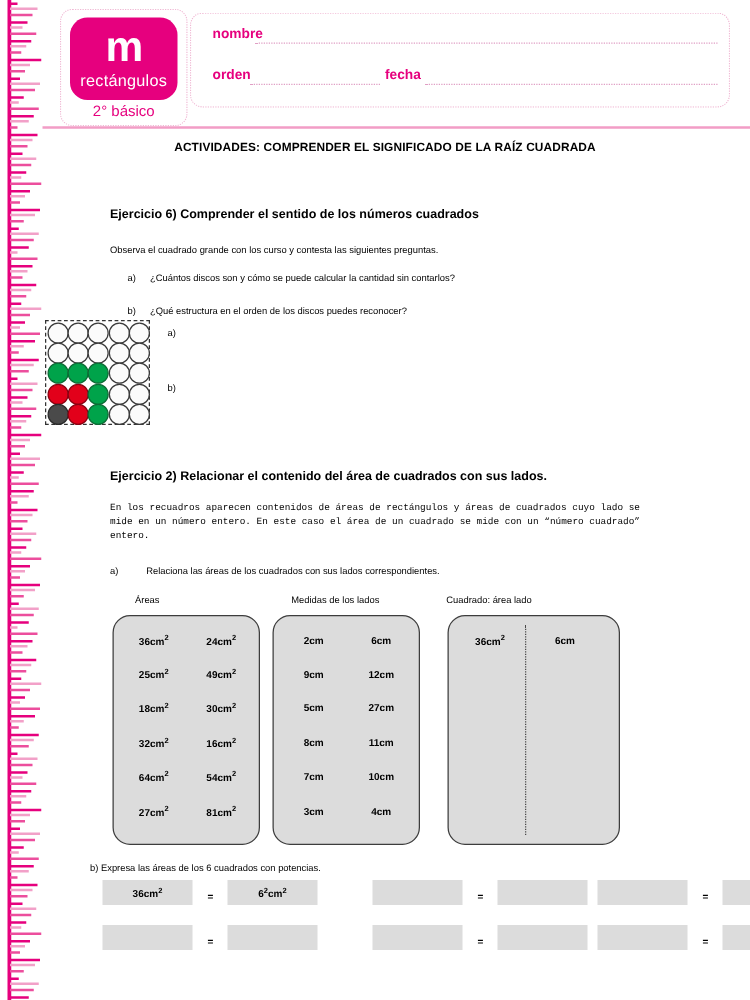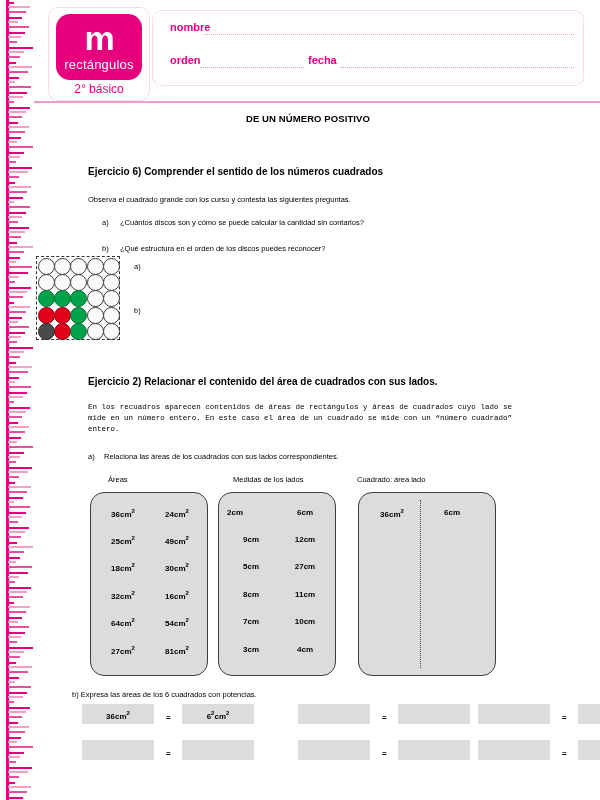--- a/index.html
+++ b/index.html
@@ -410,21 +410,21 @@
 
   <div class="field-label" style="left:136px; top:54px;">orden</div>
   <div class="field-rule" style="left:166px; top:67px; width:104px;"></div>
 
   <div class="field-label" style="left:274px; top:54px;">fecha</div>
   <div class="field-rule" style="left:306px; top:67px; width:234px;"></div>
 </div>
 <div id="underline-pink"></div>
 
 <div id="sheet-title">
-  <div>DE UN NÚMERO POSITIVO</div>
+  <div>ACTIVIDADES: COMPRENDER EL SIGNIFICADO DE LA RAÍZ CUADRADA</div>
 </div>
 
 <div class="exercise-heading" style="left:88px; top:166px;">Ejercicio 6) Comprender el sentido de los números cuadrados</div>
 
 <div class="body-text" style="left:88px; top:194px; width:420px;">Observa el cuadrado grande con los curso y contesta las siguientes preguntas.</div>
 
 <div class="item-letter" style="left:102px; top:218px;">a)</div>
 <div class="item-text" style="left:120px; top:218px; width:400px;">¿Cuántos discos son y cómo se puede calcular la cantidad sin contarlos?</div>
 
 <div class="item-letter" style="left:102px; top:244px;">b)</div>
@@ -459,21 +459,21 @@
   </div>
 
 <div class="grid-side-label" style="left:134px; top:262px;">a)</div>
 <div class="grid-side-label" style="left:134px; top:306px;">b)</div>
 
 <div class="exercise-heading" style="left:88px; top:376px;">Ejercicio 2) Relacionar el contenido del área de cuadrados con sus lados.</div>
 
 <div class="body-text" style="left:88px; top:402px; width:424px; text-align:justify;font-family:Liberation Mono, monospace;">En los recuadros aparecen contenidos de áreas de rectángulos y áreas de cuadrados cuyo lado se mide en un número entero. En este caso el área de un cuadrado se mide con un “número cuadrado” entero.</div>
 
 <div class="item-letter" style="left:88px; top:452px;">a)</div>
-<div class="item-text" style="left:104px; top:452px; width:400px;">Relaciona las áreas de los cuadrados con sus lados correspondientes.</div>
+<div class="item-text" style="left:92px; top:452px; width:400px;padding-left:25px;">Relaciona las áreas de los cuadrados con sus lados correspondientes.</div>
 
 <div class="col-head" style="left:108px; top:475px;">Áreas</div>
 <div class="col-head" style="left:233px; top:475px;">Medidas de los lados</div>
 <div class="col-head" style="left:357px; top:475px;">Cuadrado: área     lado</div>
 
 <div class="value-box" style="left:90px; top:492px; width:118px; height:184px;"></div>
 <div class="value-box" style="left:218px; top:492px; width:118px; height:184px;"></div>
 <div class="value-box" style="left:358px; top:492px; width:138px; height:184px;"></div>
 <div id="divider-dotted" style="left:420px; top:500px; height:168px;"></div>
 
@@ -483,21 +483,21 @@
     <div class="value-cell" style="left: 96px; top: 562px; width: 54px;">18cm<sup>2</sup></div>
     <div class="value-cell" style="left: 96px; top: 590px; width: 54px;">32cm<sup>2</sup></div>
     <div class="value-cell" style="left: 96px; top: 617px; width: 54px;">64cm<sup>2</sup></div>
     <div class="value-cell" style="left: 96px; top: 645px; width: 54px;">27cm<sup>2</sup></div>
     <div class="value-cell" style="left: 150px; top: 508px; width: 54px;">24cm<sup>2</sup></div>
     <div class="value-cell" style="left: 150px; top: 535px; width: 54px;">49cm<sup>2</sup></div>
     <div class="value-cell" style="left: 150px; top: 562px; width: 54px;">30cm<sup>2</sup></div>
     <div class="value-cell" style="left: 150px; top: 590px; width: 54px;">16cm<sup>2</sup></div>
     <div class="value-cell" style="left: 150px; top: 617px; width: 54px;">54cm<sup>2</sup></div>
     <div class="value-cell" style="left: 150px; top: 645px; width: 54px;">81cm<sup>2</sup></div>
-    <div class="value-cell" style="left: 208px; top: 508px; width: 54px;">2cm</div>
+    <div class="value-cell" style="left: 224px; top: 508px; width: 54px;">2cm</div>
     <div class="value-cell" style="left: 224px; top: 535px; width: 54px;">9cm</div>
     <div class="value-cell" style="left: 224px; top: 562px; width: 54px;">5cm</div>
     <div class="value-cell" style="left: 224px; top: 590px; width: 54px;">8cm</div>
     <div class="value-cell" style="left: 224px; top: 617px; width: 54px;">7cm</div>
     <div class="value-cell" style="left: 224px; top: 645px; width: 54px;">3cm</div>
     <div class="value-cell" style="left: 278px; top: 508px; width: 54px;">6cm</div>
     <div class="value-cell" style="left: 278px; top: 535px; width: 54px;">12cm</div>
     <div class="value-cell" style="left: 278px; top: 562px; width: 54px;">27cm</div>
     <div class="value-cell" style="left: 278px; top: 590px; width: 54px;">11cm</div>
     <div class="value-cell" style="left: 278px; top: 617px; width: 54px;">10cm</div>

